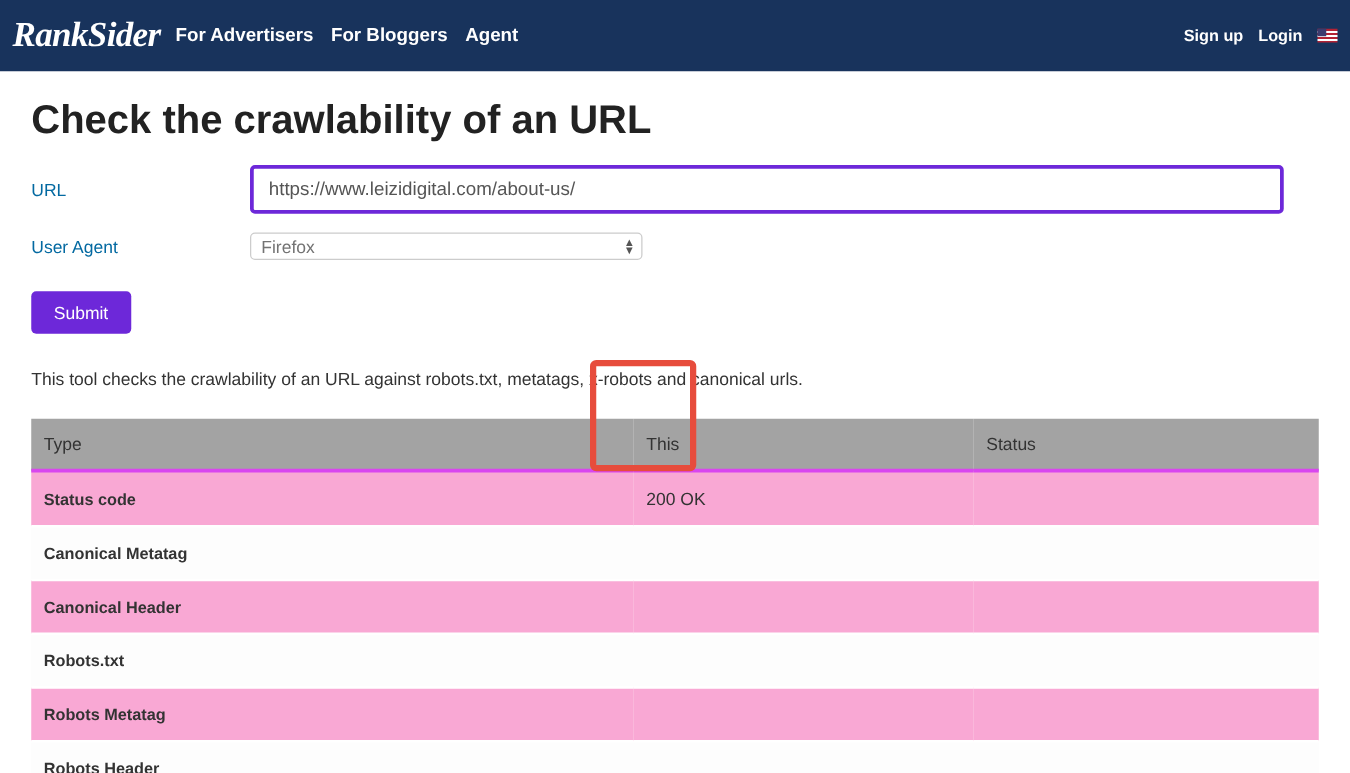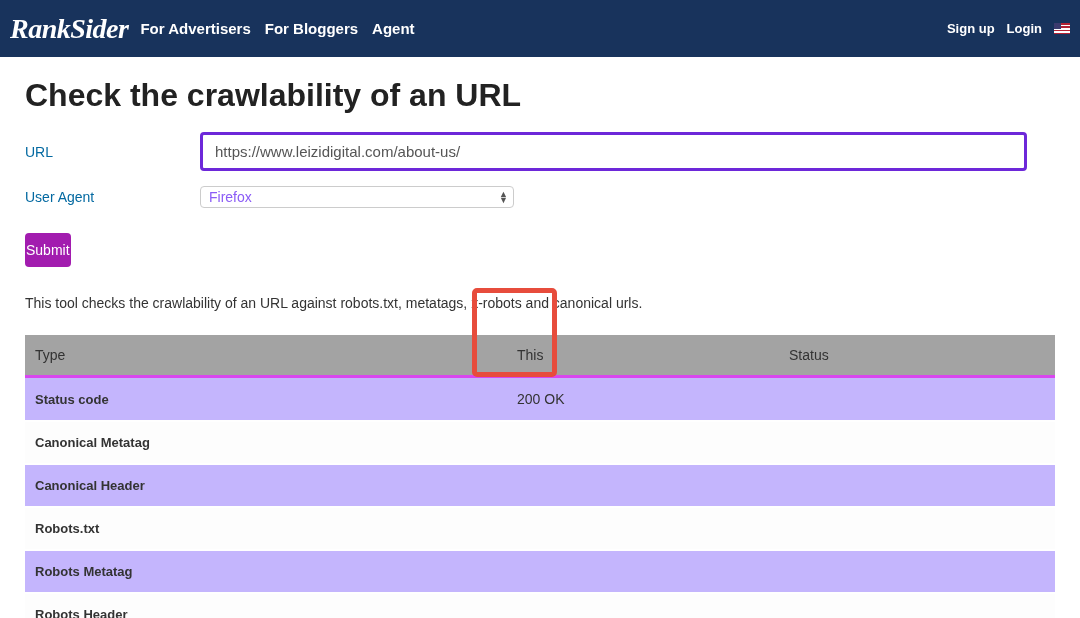--- a/index.html
+++ b/index.html
@@ -101,39 +101,39 @@
     .form-select-wrap {
       position: relative;
       width: 314px;
     }
     .form-select {
       width: 100%;
       padding: 2px 8px;
       font-size: 14px;
       border: 1px solid #ccc;
       border-radius: 4px;
-      color: #8b5cf6;
+      color: #737373;
       background: #fff;
       appearance: none;
       height: 22px;
     }
     .select-arrows {
       position: absolute;
       right: 6px;
       top: 50%;
       transform: translateY(-50%);
       pointer-events: none;
       font-size: 9px;
       line-height: 6px;
       color: #555;
     }
     .submit-btn {
       display: inline-block;
-      padding: 9px 1px;
-      background: #a21caf;
+      padding: 9px 18px;
+      background: #6d28d9;
       color: #fff;
       font-size: 14px;
       border: none;
       border-radius: 4px;
       cursor: pointer;
       margin-top: 10px;
     }
     .description {
       font-size: 14px;
       color: #333;
@@ -152,21 +152,21 @@
       color: #333;
       padding: 12px 10px;
       border-bottom: 3px solid #d946ef;
     }
     .results-table tbody td {
       padding: 13px 10px;
       font-size: 13px;
       font-weight: 600;
       color: #333;
       border-bottom: 2px solid #fff;
-      background: #c4b5fd;
+      background: #f9a8d4;
     }
     .results-table tbody tr:nth-child(even) td {
       background: #fdfdfd;
     }
     .results-table tbody td.value-cell {
       font-weight: 400;
       font-size: 14px;
     }
     .th-type { width: 482px; }
     .th-value { width: 272px; }

